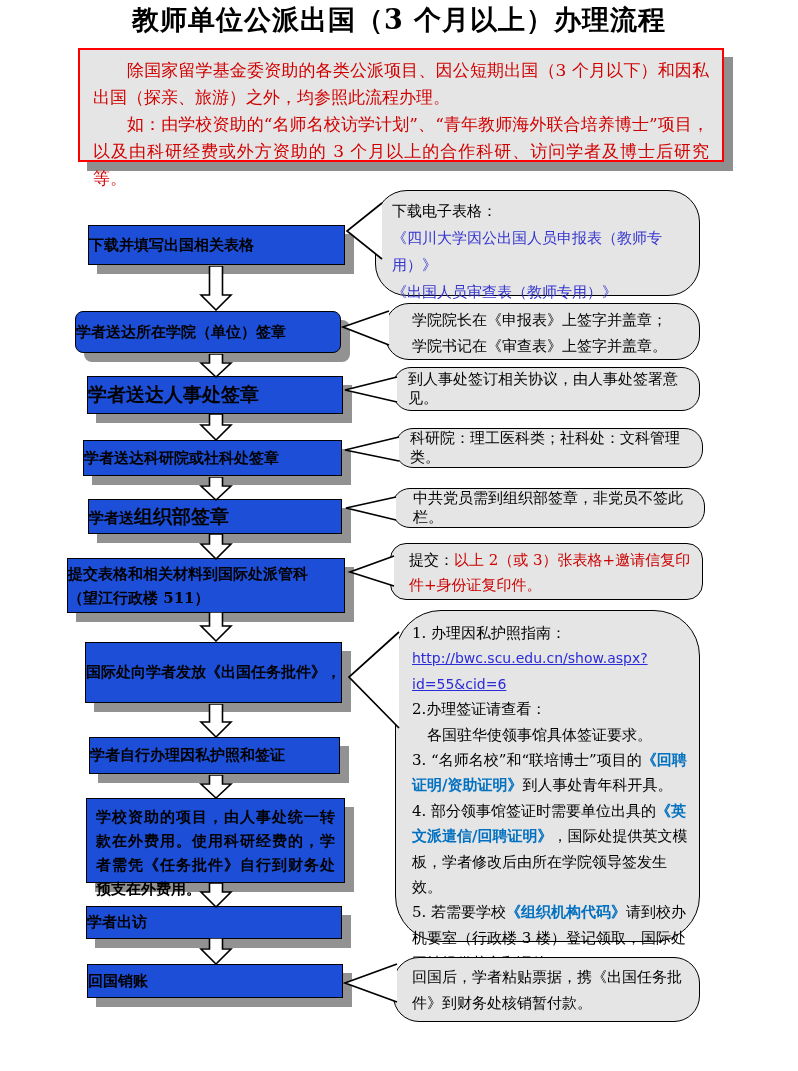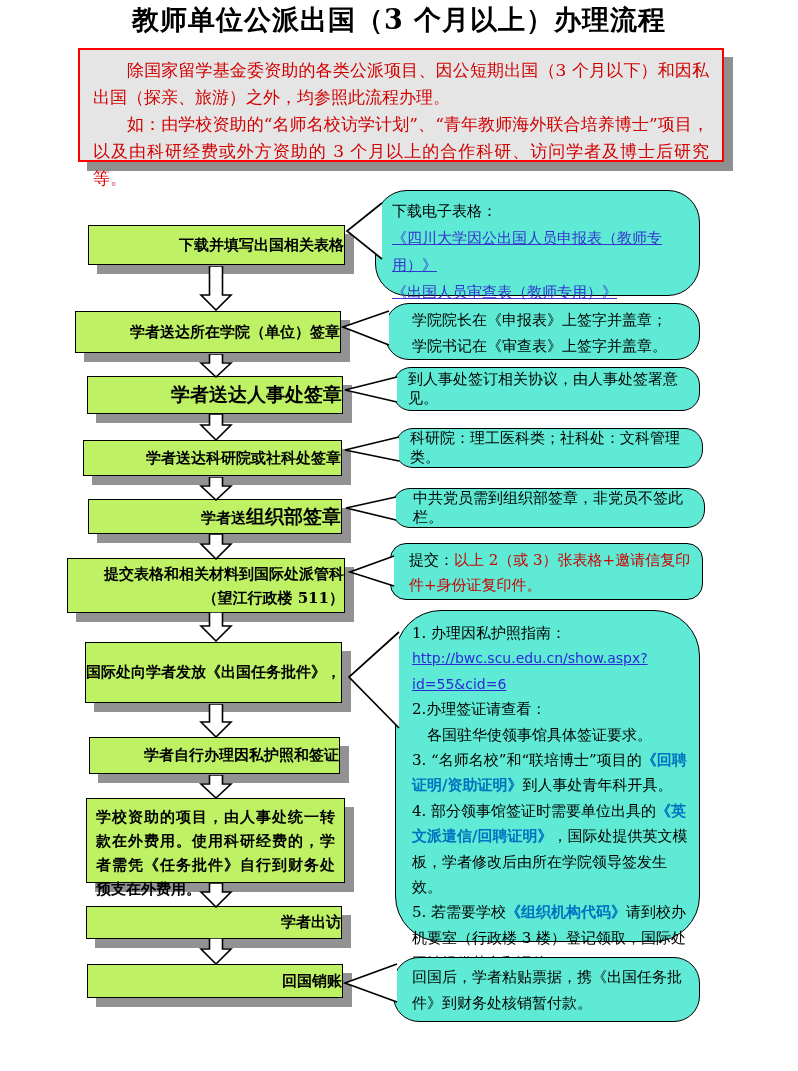--- a/index.html
+++ b/index.html
@@ -4,52 +4,52 @@
 <style>
   html,body{margin:0;padding:0;background:#fff;}
   .page{position:relative;width:798px;height:1071px;background:#fff;overflow:hidden;
         font-family:"DejaVu Serif","Liberation Serif",serif;color:#000;}
   .title{position:absolute;left:0;top:2px;width:100%;margin:0;text-align:center;
          font-size:27px;font-weight:bold;letter-spacing:1px;}
   .notice{position:absolute;left:78px;top:48px;width:616px;height:96px;
           border:2.5px solid #ff0000;background:#e5e5e5;box-shadow:9px 9px 0 0 #8f8f8f;
           padding:7px 13px;z-index:2;}
   .notice p{margin:0;color:#d10000;font-size:17px;line-height:27px;text-indent:2em;text-align:justify;}
-  .fbox{position:absolute;background:#bef264;border:1.8px solid #000;box-shadow:9px 9px 0 0 #929292;
-        display:flex;flex-direction:column;align-items:flex-end;justify-content:center;
+  .fbox{position:absolute;background:#1d4ed8;border:1.8px solid #000;box-shadow:9px 9px 0 0 #929292;
+        display:flex;flex-direction:column;align-items:flex-start;justify-content:center;
         text-align:center;font-weight:bold;font-size:15px;z-index:2;box-sizing:border-box;}
   .b1{left:88px;top:225px;width:257px;height:40px;}
-  .b2{left:75px;top:311px;width:266px;height:42px;}
+  .b2{left:75px;top:311px;width:266px;height:42px;border-radius:8px;}
   .b3{left:87px;top:376px;width:256px;height:38px;font-size:19px;}
   .b4{left:83px;top:440px;width:259px;height:36px;}
   .b5{left:88px;top:499px;width:254px;height:35px;}
   .b5 .big{font-size:19px;}
   .b6{left:67px;top:558px;width:278px;height:55px;line-height:24px;}
   .b7{left:85px;top:642px;width:257px;height:61px;line-height:27px;}
   .b8{left:89px;top:737px;width:251px;height:37px;}
   .b9{left:86px;top:798px;width:259px;height:85px;display:block;padding:6px 9px;
       text-align:justify;line-height:24px;}
   .b10{left:86px;top:906px;width:256px;height:33px;}
   .b11{left:87px;top:964px;width:256px;height:34px;}
   .arrow{position:absolute;z-index:2;}
-  .co{position:absolute;background:#5eead4;border:1.8px solid #000;z-index:3;box-sizing:border-box;
+  .co{position:absolute;background:#e5e5e5;border:1.8px solid #000;z-index:3;box-sizing:border-box;
       font-size:15px;}
   .c1{left:375px;top:190px;width:325px;height:106px;border-radius:32px;padding:7px 0 0 16px;line-height:27px;}
   .c2{left:385px;top:303px;width:315px;height:57px;border-radius:24px;padding:2px 0 0 26px;line-height:26px;
       display:flex;flex-direction:column;justify-content:center;}
   .c3{left:393px;top:367px;width:307px;height:44px;border-radius:18px;display:flex;align-items:center;padding-left:14px;}
   .c4{left:395px;top:428px;width:308px;height:40px;border-radius:18px;display:flex;align-items:center;padding-left:14px;}
   .c5{left:392px;top:488px;width:313px;height:40px;border-radius:18px;display:flex;align-items:center;padding-left:20px;}
   .c6{left:390px;top:543px;width:313px;height:57px;border-radius:16px;padding:4px 8px 0 18px;line-height:25px;}
   .c6 .red{color:#cc0000;font-weight:normal;}
   .c7{left:395px;top:610px;width:305px;height:332px;border-radius:46px;padding:10px 10px 0 16px;line-height:25.4px;}
   .c7 p{margin:0;}
   .c7 .indent{padding-left:15px;}
   .c8{left:393px;top:957px;width:307px;height:65px;border-radius:26px;padding:6px 8px 0 18px;line-height:26px;}
-  .blue{color:#3434cf;text-decoration:underline;}
+  .blue{color:#3434cf;}
   .azure{color:#0070c0;font-weight:bold;}
   .link{color:#2b2bd9;text-decoration:underline;font-family:"DejaVu Sans","Liberation Sans",sans-serif;font-size:14px;}
   .tail{position:absolute;z-index:4;}
 </style>
 </head>
 <body>
 
 <div class="page">
 
   <h1 class="title">教师单位公派出国（3 个月以上）办理流程</h1>

